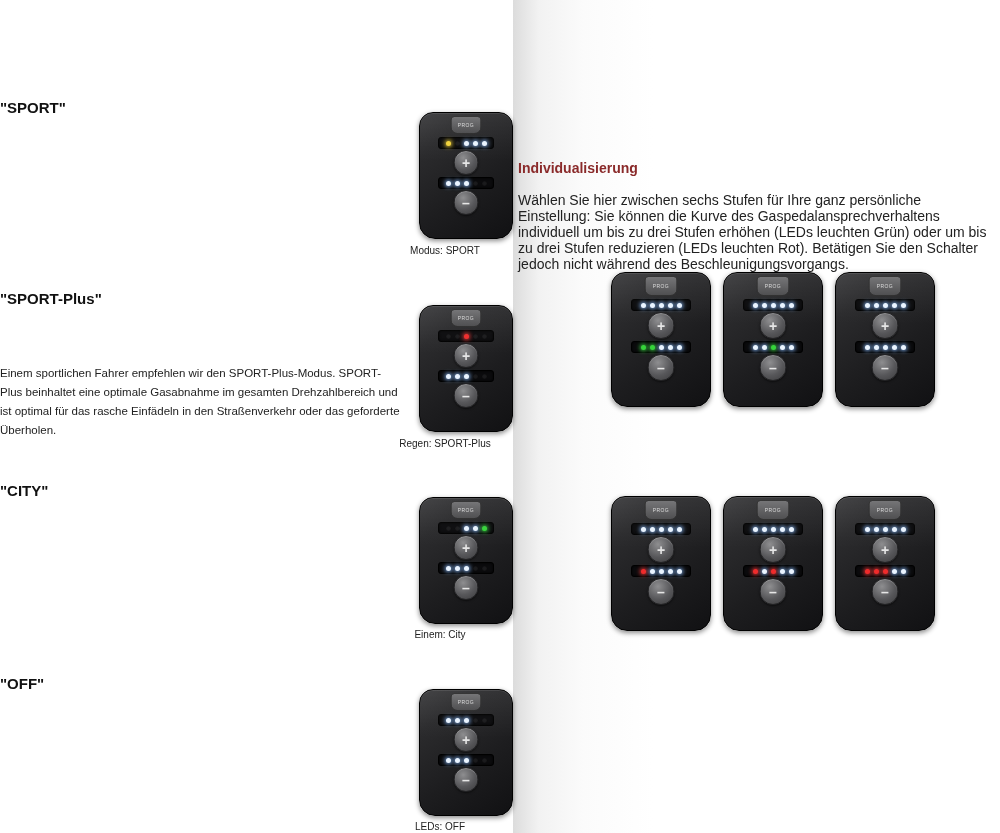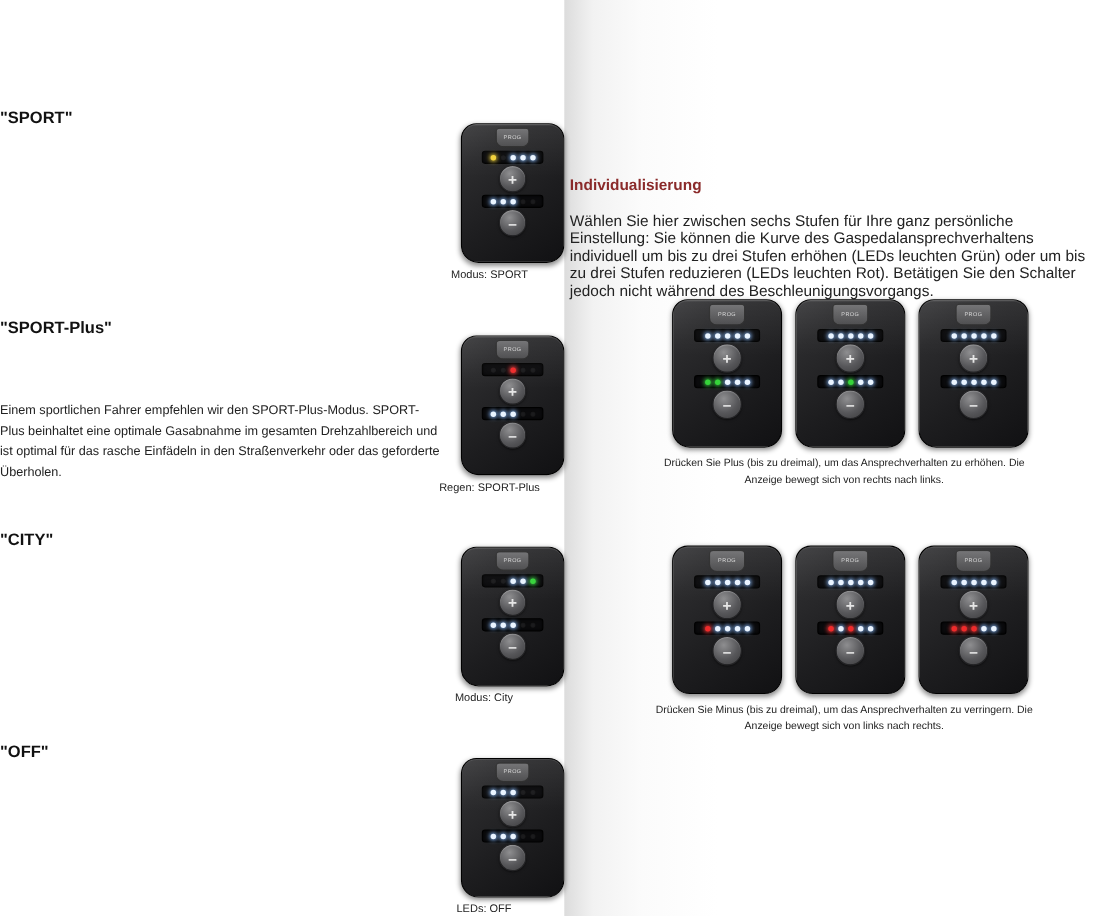--- a/index.html
+++ b/index.html
@@ -97,30 +97,28 @@
 
 
   <div class="sec-head" style="left:0px;top:99px;">"SPORT"</div>
   <div class="caption" style="left:385px;top:245px;width:120px;">Modus: SPORT</div>
 
   <div class="sec-head" style="left:0px;top:290px;">"SPORT-Plus"</div>
   <div class="sec-body" style="left:0px;top:323px;width:400px;margin-top:41px;">Einem sportlichen Fahrer empfehlen wir den SPORT-Plus-Modus. SPORT-Plus beinhaltet eine optimale Gasabnahme im gesamten Drehzahlbereich und ist optimal für das rasche Einfädeln in den Straßenverkehr oder das geforderte Überholen.</div>
   <div class="caption" style="left:370px;top:438px;width:150px;">Regen: SPORT-Plus</div>
 
   <div class="sec-head" style="left:0px;top:482px;">"CITY"</div>
-  <div class="caption" style="left:385px;top:629px;width:110px;">Modus: City</div>
+  <div class="caption" style="left:385px;top:629px;width:110px;">Einem: City</div>
 
   <div class="sec-head" style="left:0px;top:675px;">"OFF"</div>
   <div class="caption" style="left:385px;top:821px;width:110px;">LEDs: OFF</div>
 
   <div class="indiv-head">Individualisierung</div>
   <div class="indiv-body">Wählen Sie hier zwischen sechs Stufen für Ihre ganz persönliche Einstellung: Sie können die Kurve des Gaspedalansprechverhaltens individuell um bis zu drei Stufen erhöhen (LEDs leuchten Grün) oder um bis zu drei Stufen reduzieren (LEDs leuchten Rot). Betätigen Sie den Schalter jedoch nicht während des Beschleunigungsvorgangs.</div>
 
-  <div class="hint" style="left:595px;top:414px;width:345px;">Drücken Sie Plus (bis zu dreimal), um das Ansprechverhalten zu erhöhen. Die Anzeige bewegt sich von rechts nach links.</div>
-  <div class="hint" style="left:595px;top:638px;width:345px;">Drücken Sie Minus (bis zu dreimal), um das Ansprechverhalten zu verringern. Die Anzeige bewegt sich von links nach rechts.</div>
 
 <div class="device" style="left: 419px; top: 112px; width: 92px; height: 125px;">
       <div class="dev-tab" style="top: 3px; width: 29px; height: 16px; font-size: 5px;">PROG</div>
       <div class="led-row" style="top: 24px; width: 54px; height: 10px;">
         <span class="led yellow" style="width: 5px; height: 5px; margin: 0px 2px;"></span>
         <span class="led off" style="width: 5px; height: 5px; margin: 0px 2px;"></span>
         <span class="led white" style="width: 5px; height: 5px; margin: 0px 2px;"></span>
         <span class="led white" style="width: 5px; height: 5px; margin: 0px 2px;"></span>
         <span class="led white" style="width: 5px; height: 5px; margin: 0px 2px;"></span>
       </div>

